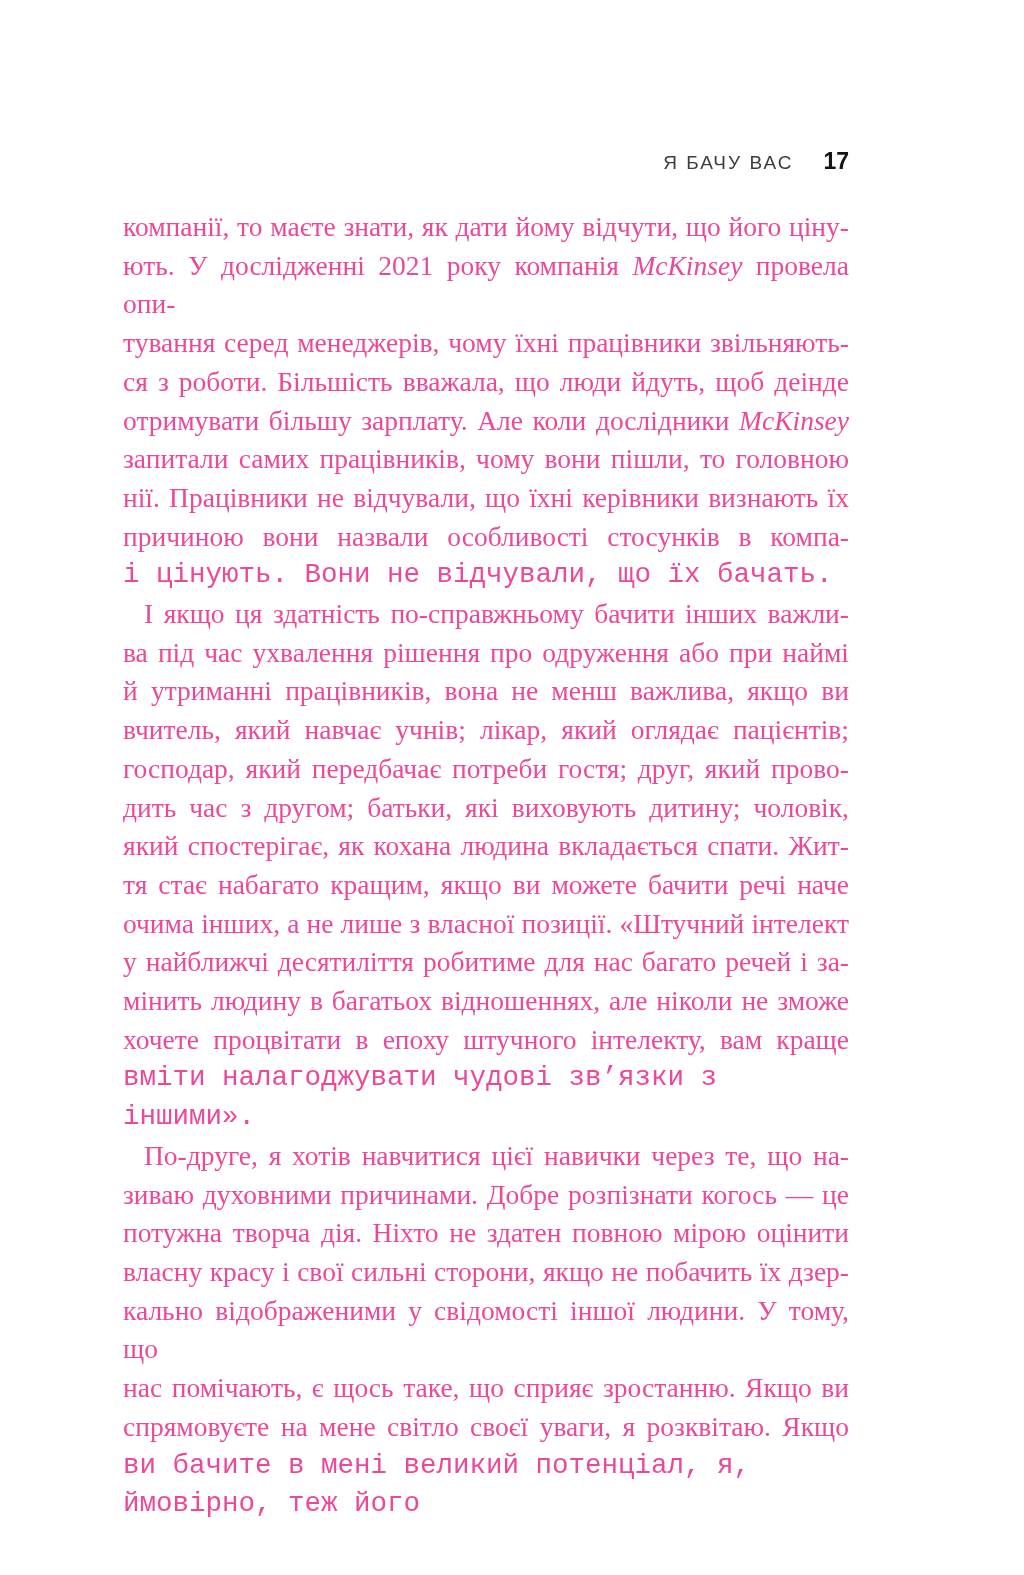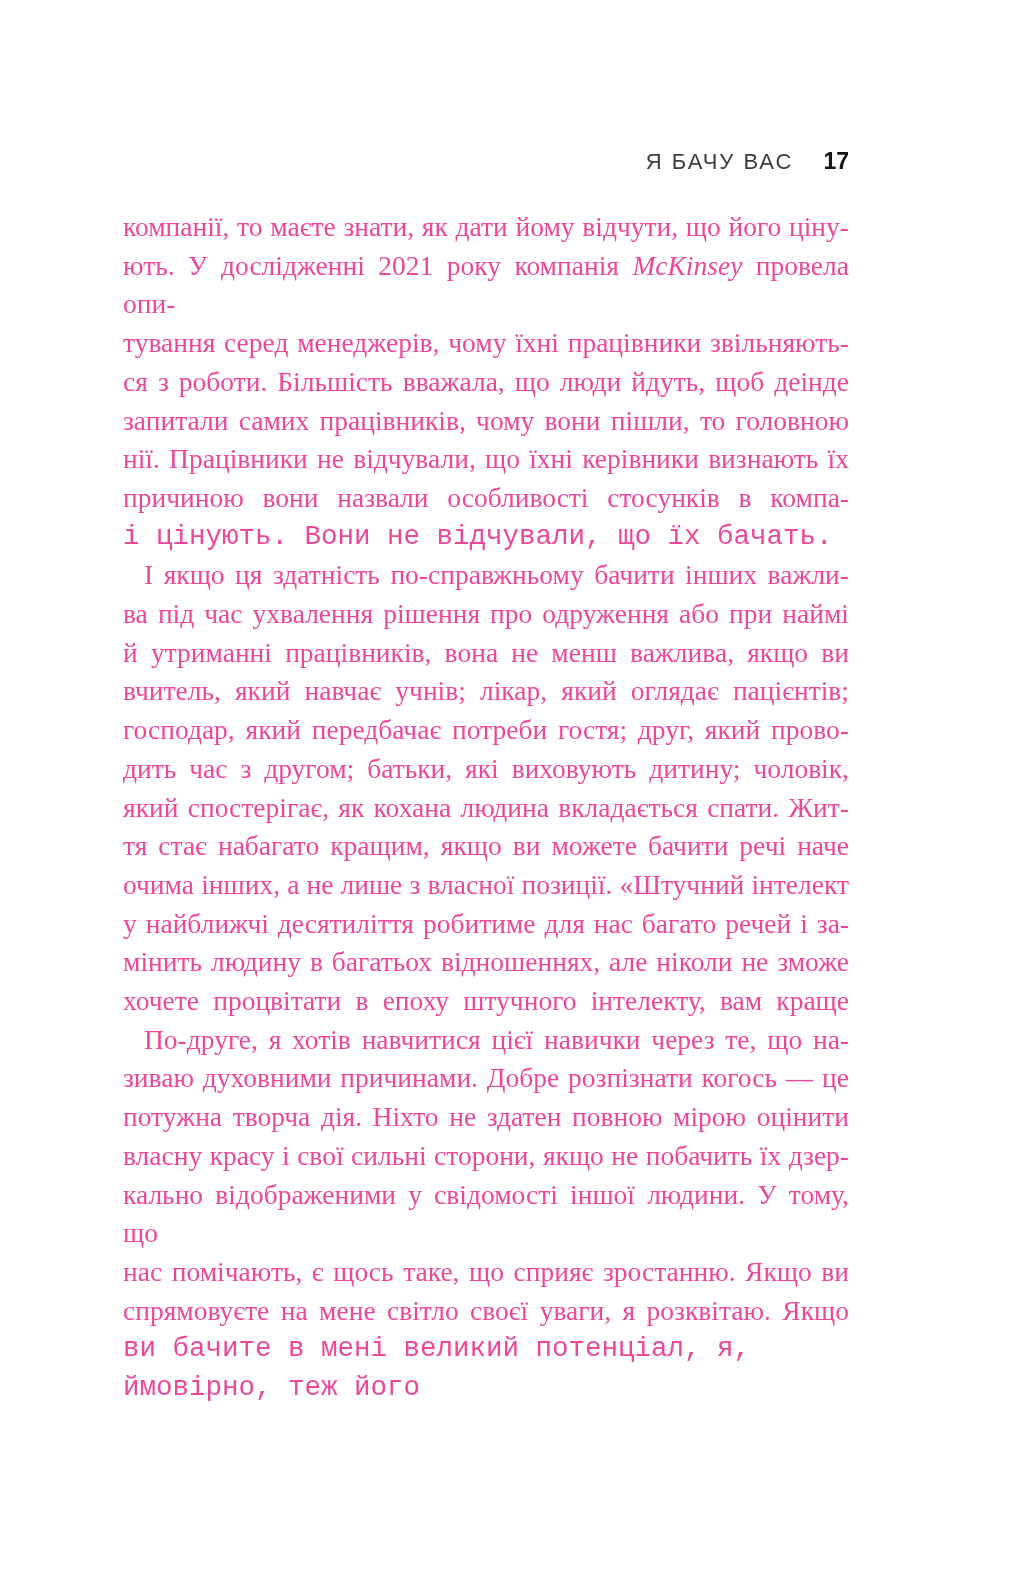--- a/index.html
+++ b/index.html
@@ -17,21 +17,21 @@
     top: 148px;
     left: 123px;
     width: 726px;
     display: flex;
     justify-content: flex-end;
     align-items: baseline;
     gap: 30px;
   }
   .running-title {
     font-family: "Liberation Sans", sans-serif;
-    font-size: 22px;
+    font-size: 19px;
     letter-spacing: 2px;
     color: #3c3c3c;
   }
   .page-number {
     font-family: "Liberation Sans", sans-serif;
     font-size: 23px;
     font-weight: bold;
     color: #151515;
   }
   .page-body {
@@ -64,38 +64,40 @@
   <div class="running-header">
     <span class="running-title">Я БАЧУ ВАС</span>
     <span class="page-number">17</span>
   </div>
   <div class="page-body">
       <div class="paragraph">
         <div class="line"><span>компанії, то маєте знати, як дати йому відчути, що його ціну-</span></div>
         <div class="line"><span>ють. У дослідженні 2021 року компанія </span><em>McKinsey</em><span> провела опи-</span></div>
         <div class="line"><span>тування серед менеджерів, чому їхні працівники звільняють-</span></div>
         <div class="line"><span>ся з роботи. Більшість вважала, що люди йдуть, щоб деінде</span></div>
+        <div class="line"><span>отримувати більшу зарплату. Але коли дослідники </span><em>McKinsey</em></div>
         <div class="line"><span>запитали самих працівників, чому вони пішли, то головною</span></div>
         <div class="line"><span>нії. Працівники не відчували, що їхні керівники визнають їх</span></div>
         <div class="line"><span>причиною вони назвали особливості стосунків в компа-</span></div>
         <div class="line last"><span>і цінують. Вони не відчували, що їх бачать.</span></div>
       </div>
       <div class="paragraph">
         <div class="line indent"><span>І якщо ця здатність по-справжньому бачити інших важли-</span></div>
         <div class="line"><span>ва під час ухвалення рішення про одруження або при наймі</span></div>
         <div class="line"><span>й утриманні працівників, вона не менш важлива, якщо ви</span></div>
         <div class="line"><span>вчитель, який навчає учнів; лікар, який оглядає пацієнтів;</span></div>
         <div class="line"><span>господар, який передбачає потреби гостя; друг, який прово-</span></div>
         <div class="line"><span>дить час з другом; батьки, які виховують дитину; чоловік,</span></div>
         <div class="line"><span>який спостерігає, як кохана людина вкладається спати. Жит-</span></div>
         <div class="line"><span>тя стає набагато кращим, якщо ви можете бачити речі наче</span></div>
         <div class="line"><span>очима інших, а не лише з власної позиції. «Штучний інтелект</span></div>
         <div class="line"><span>у найближчі десятиліття робитиме для нас багато речей і за-</span></div>
         <div class="line"><span>мінить людину в багатьох відношеннях, але ніколи не зможе</span></div>
         <div class="line"><span>хочете процвітати в епоху штучного інтелекту, вам краще</span></div>
+        <div class="line last"><span>вміти налагоджувати чудові зв’язки з іншими».</span></div>
       </div>
       <div class="paragraph">
         <div class="line indent"><span>По-друге, я хотів навчитися цієї навички через те, що на-</span></div>
         <div class="line"><span>зиваю духовними причинами. Добре розпізнати когось — це</span></div>
         <div class="line"><span>потужна творча дія. Ніхто не здатен повною мірою оцінити</span></div>
         <div class="line"><span>власну красу і свої сильні сторони, якщо не побачить їх дзер-</span></div>
         <div class="line"><span>кально відображеними у свідомості іншої людини. У тому, що</span></div>
         <div class="line"><span>нас помічають, є щось таке, що сприяє зростанню. Якщо ви</span></div>
         <div class="line"><span>спрямовуєте на мене світло своєї уваги, я розквітаю. Якщо</span></div>
         <div class="line last"><span>ви бачите в мені великий потенціал, я, ймовірно, теж його</span></div>

